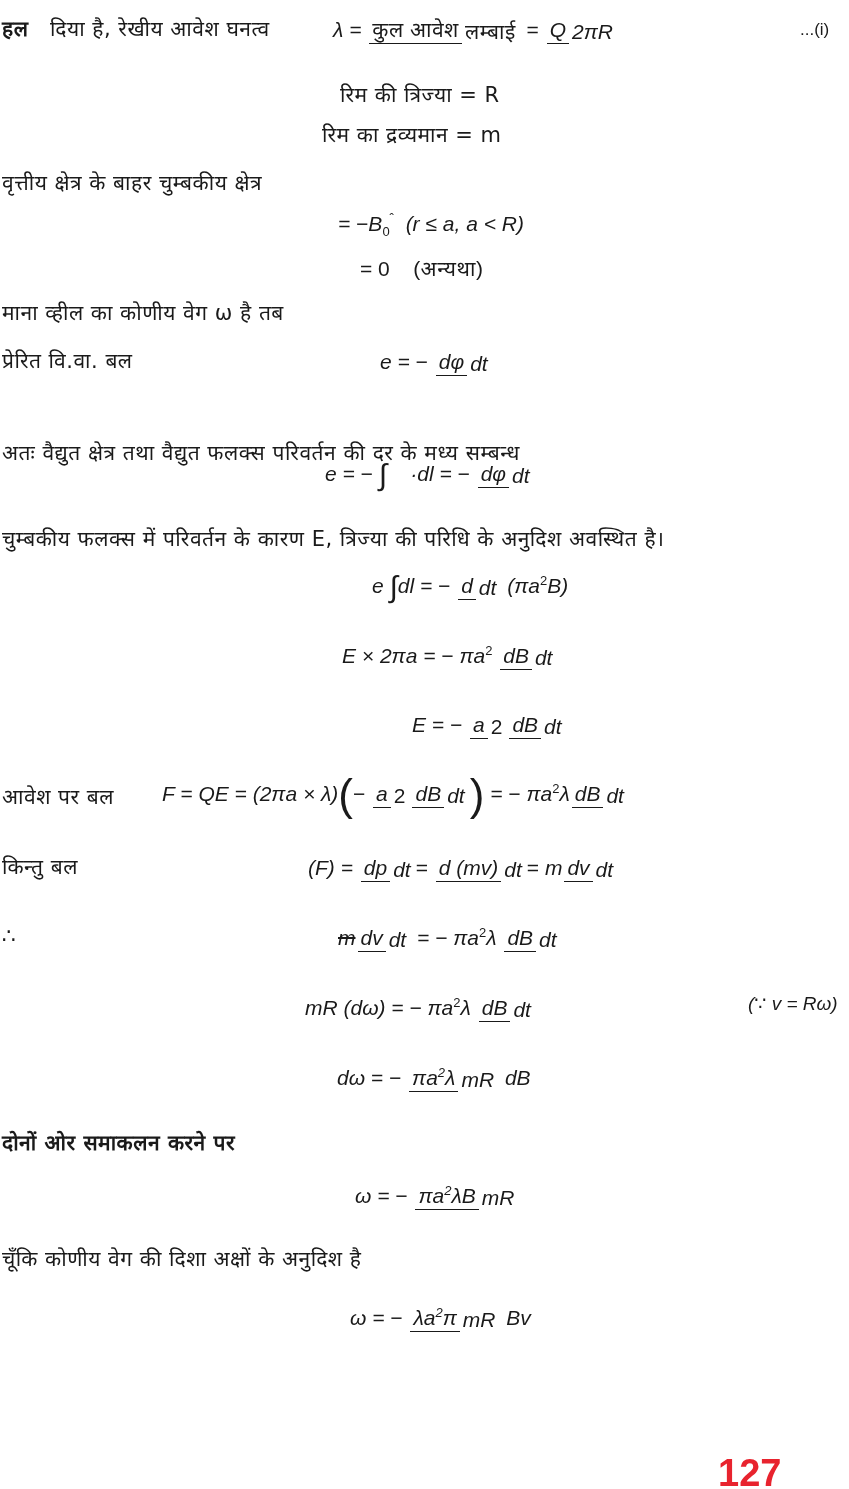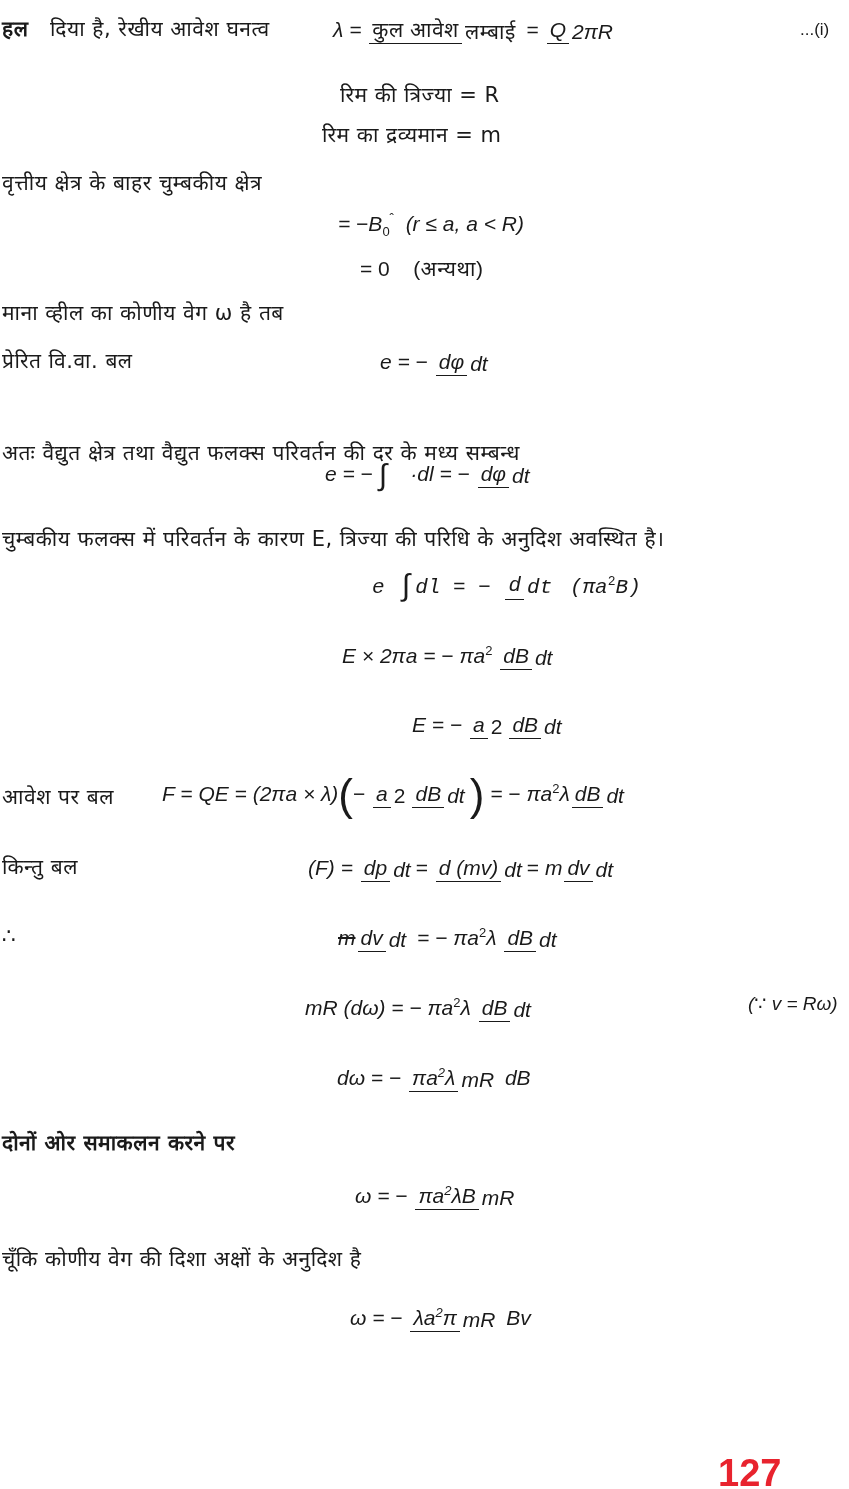--- a/index.html
+++ b/index.html
@@ -78,21 +78,21 @@
   <span class="integral">∫</span>&nbsp;&nbsp;&nbsp;
   <span class="it">·dl = −</span>
   <span class="frac">
       <span class="num it">dφ</span>
       <span class="den it">dt</span>
     </span>
 </div>
 
 <div class="abs hi" style="left:2px;top:524px;">चुम्बकीय फलक्स में परिवर्तन के कारण E, त्रिज्या की परिधि के अनुदिश अवस्थित है।</div>
 
-<div class="abs m" style="left:372px;top:558px;font-family:Liberation Mono, monospace;">
+<div class="abs m" style="left:372px;top:558px;">
   <span class="it">e</span>
   <span class="integral">∫</span><span class="it">dl = −</span>
   <span class="frac">
       <span class="num it">d</span>
       <span class="den it">dt</span>
     </span>
   <span class="it">(πa</span><sup>2</sup><span class="it">B)</span>
 </div>
 
 <div class="abs m" style="left:342px;top:628px;">

